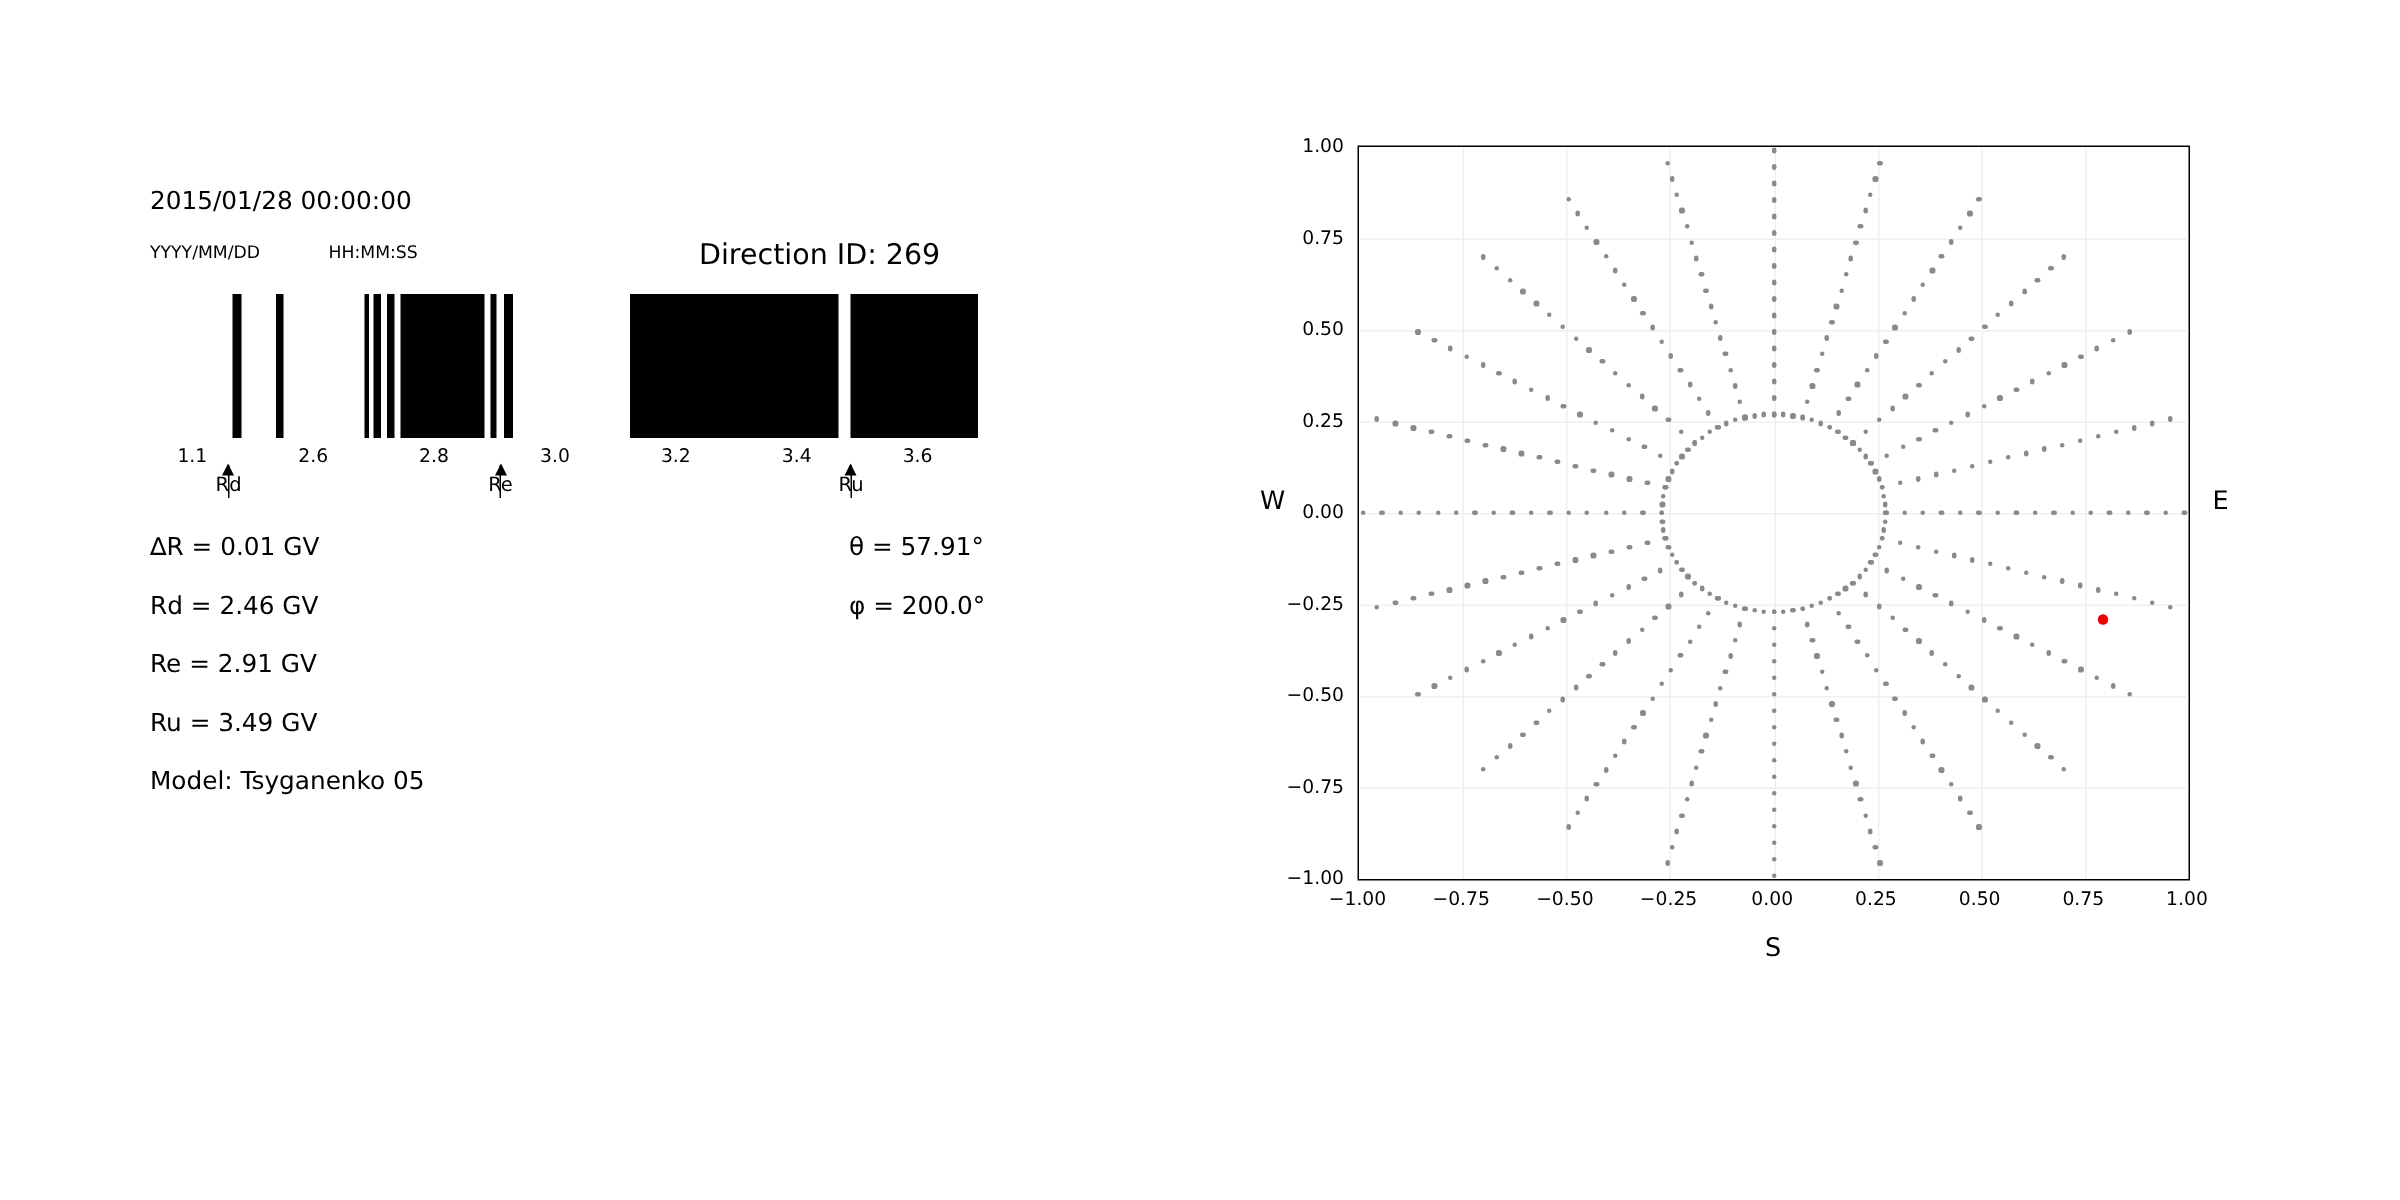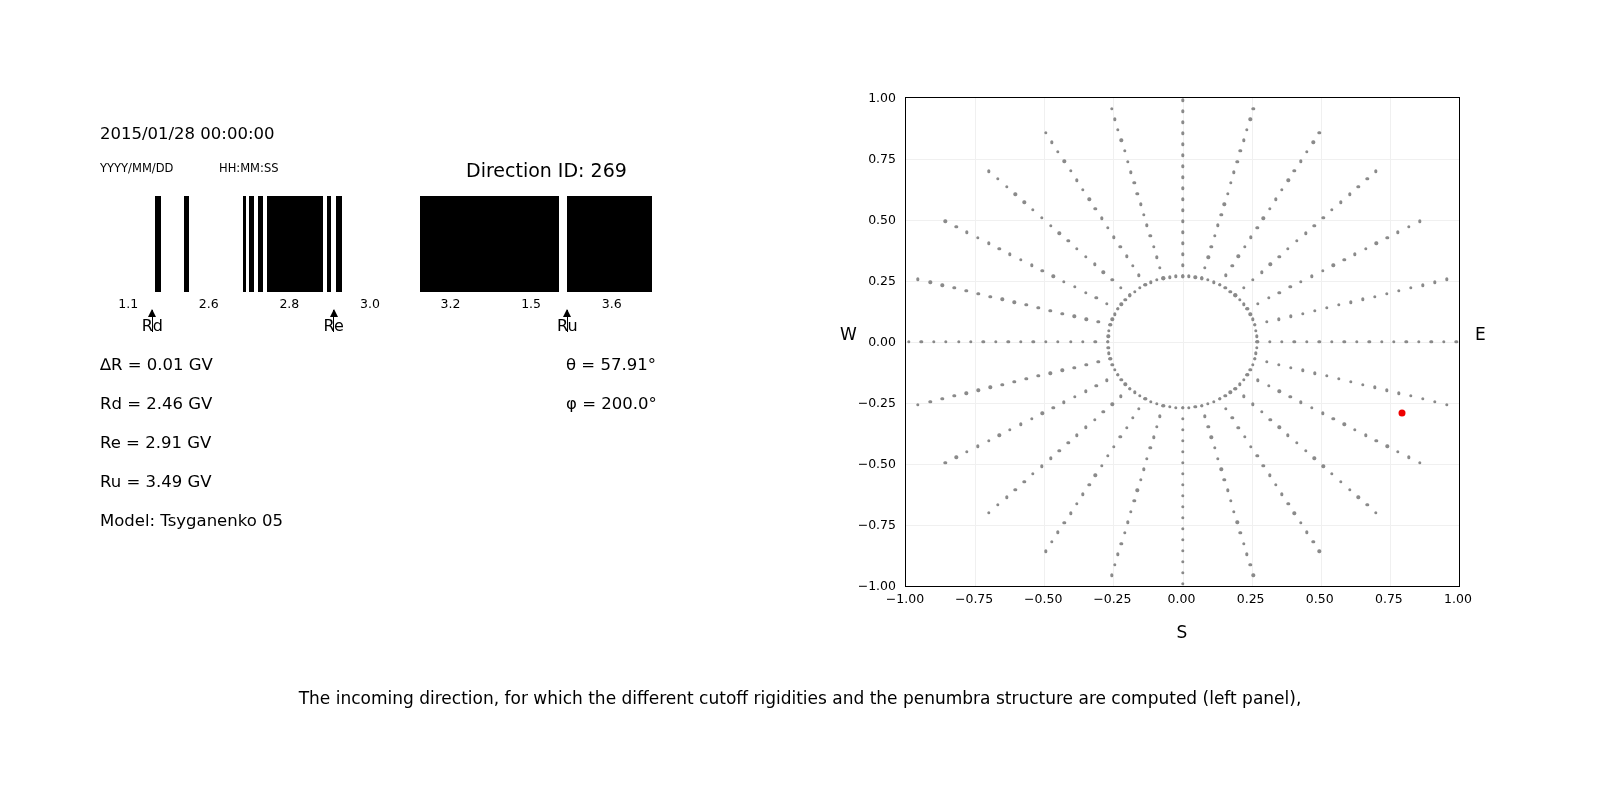--- a/index.html
+++ b/index.html
@@ -125,21 +125,21 @@
     top: -1px;
     width: 0;
     height: 0;
     border-left: 4px solid transparent;
     border-right: 4px solid transparent;
     border-bottom: 8px solid #000;
   }
   .pen-marker-label {
     position: absolute;
     top: 24px;
-    font-size: 16px;
+    font-size: 13px;
     transform: translateX(-50%);
     white-space: nowrap;
   }
 
   
   .stat {
     position: absolute;
     font-size: 16.5px;
     white-space: nowrap;
   }
@@ -258,21 +258,21 @@
           <div class="band" style="left: 467.387px; width: 84.6131px;"></div>
         </div>
     </div>
 
     <div class="pen-axis" id="pen-axis">
         <div class="pen-tick-label" style="left: 28.2044px;">1.1</div>
         <div class="pen-tick-label" style="left: 108.788px;">2.6</div>
         <div class="pen-tick-label" style="left: 189.372px;">2.8</div>
         <div class="pen-tick-label" style="left: 269.956px;">3.0</div>
         <div class="pen-tick-label" style="left: 350.54px;">3.2</div>
-        <div class="pen-tick-label" style="left: 431.124px;">1.5</div>
+        <div class="pen-tick-label" style="left: 431.124px;">3.4</div>
         <div class="pen-tick-label" style="left: 511.708px;">3.6</div>
         <div class="pen-marker" style="left: 52.3796px;">
           <div class="pen-arrow"></div>
           <div class="pen-arrow-head"></div>
         </div>
         <div class="pen-marker-label" style="left: 52.3796px;">Rd</div>
         <div class="pen-marker" style="left: 233.693px;">
           <div class="pen-arrow"></div>
           <div class="pen-arrow-head"></div>
         </div>
@@ -813,15 +813,14 @@
         <div class="xtick" style="left: 282.375px;">−0.25</div>
         <div class="xtick" style="left: 351.5px;">0.00</div>
         <div class="xtick" style="left: 420.625px;">0.25</div>
         <div class="xtick" style="left: 489.75px;">0.50</div>
         <div class="xtick" style="left: 558.875px;">0.75</div>
         <div class="xtick" style="left: 628px;">1.00</div>
       </div>
   </div>
 
   <div class="caption">
-    <div>The incoming direction, for which the different cutoff rigidities and the penumbra structure are computed (left panel),</div>
   </div>
 </div>
 
 </body></html>

